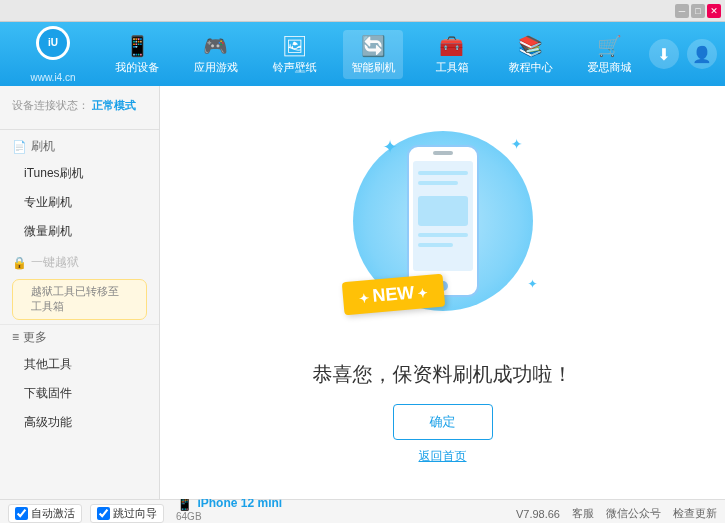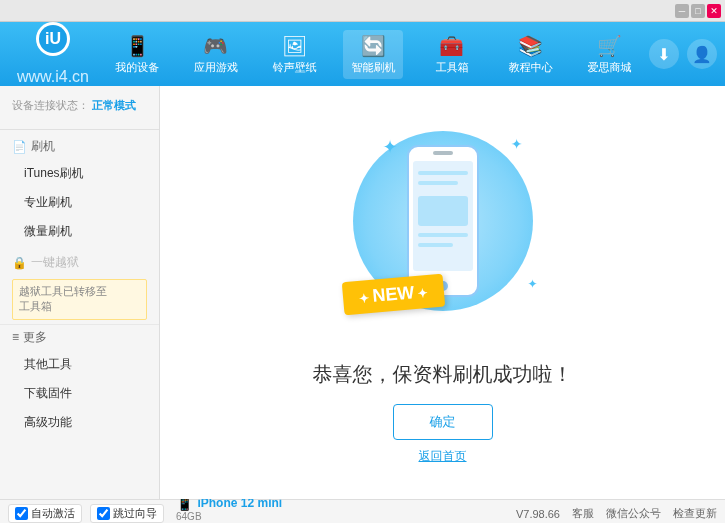--- a/index.html
+++ b/index.html
@@ -43,23 +43,23 @@
       width: 34px; height: 34px;
       background: white;
       border-radius: 50%;
       display: flex; align-items: center; justify-content: center;
     }
     .logo-inner {
       width: 28px; height: 28px;
       background: #1aa0e8;
       border-radius: 50%;
       display: flex; align-items: center; justify-content: center;
-      color: white; font-size: 16px; font-weight: bold;
-    }
-    .logo-text { font-size: 16px; color: #d0eeff; margin-top: 12px; }
+      color: white; font-size: 10px; font-weight: bold;
+    }
+    .logo-text { font-size: 10px; color: #d0eeff; margin-top: 12px; }
 
     .nav-items {
       display: flex; flex: 1; justify-content: space-around; align-items: center;
     }
     .nav-item {
       display: flex; flex-direction: column; align-items: center;
       color: white; cursor: pointer; padding: 4px 8px; border-radius: 4px;
       min-width: 60px;
     }
     .nav-item.active { background: rgba(255,255,255,0.2); }
@@ -120,22 +120,22 @@
       background: #e0f0fb;
       color: #1aa0e8;
       border-left: 3px solid #1aa0e8;
       padding-left: 21px;
     }
 
     .sidebar-notice {
       margin: 4px 12px;
       background: #fff8e1;
       border: 1px solid #ffe082;
-      border-radius: 2px;
-      padding: 4px 6px;
+      border-radius: 7px;
+      padding: 4px 18px;
       font-size: 11px;
       color: #888;
       line-height: 1.4;
     }
     .sidebar-more {
       display: flex; align-items: center;
       padding: 4px 12px;
       color: #666; font-size: 12px;
       border-top: 1px solid #e8e8e8;
       margin-top: 4px;

